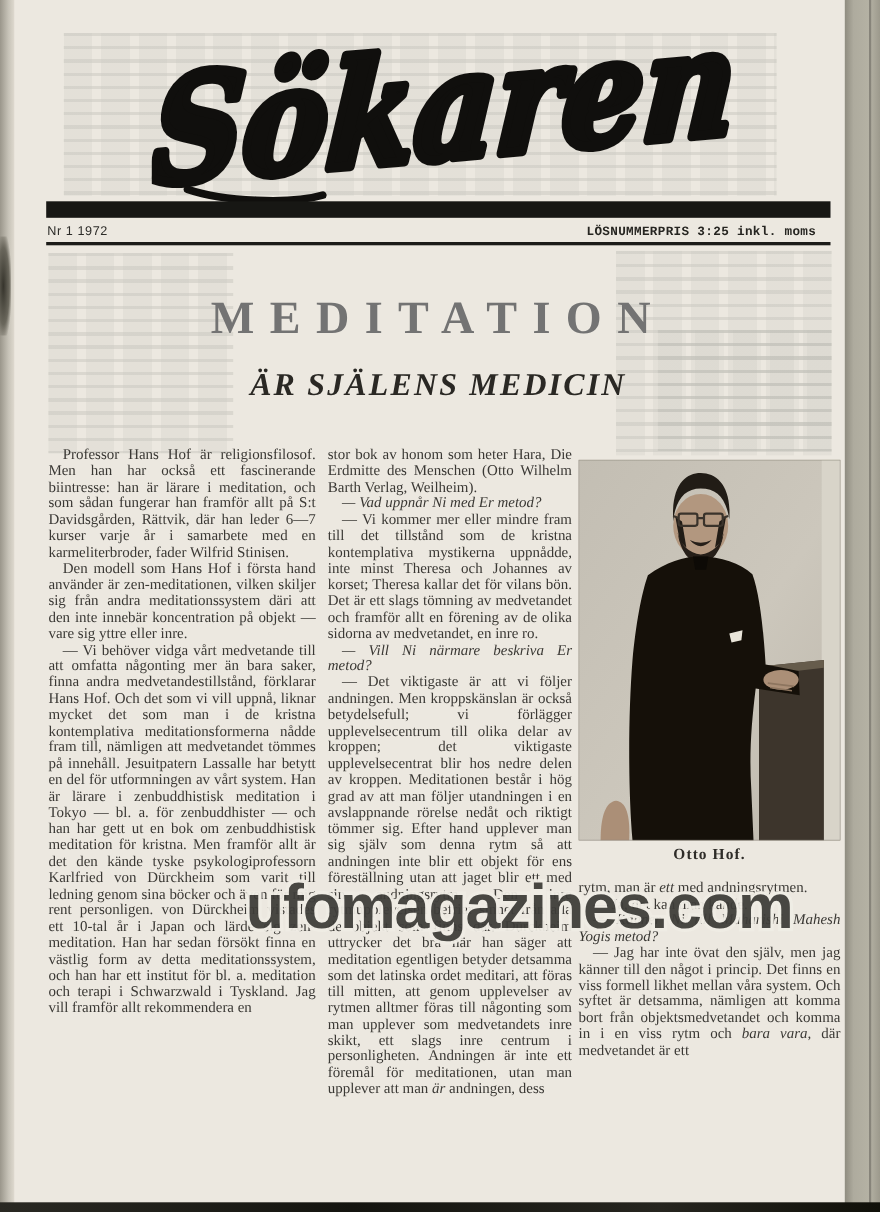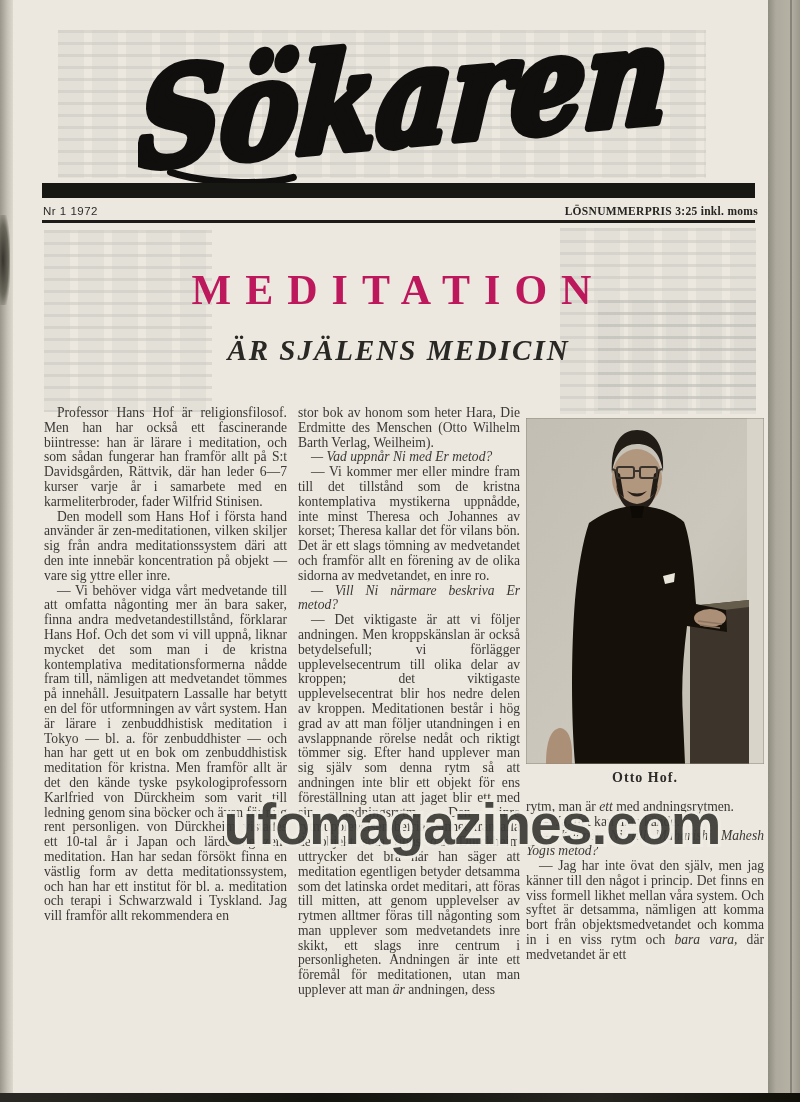--- a/index.html
+++ b/index.html
@@ -45,29 +45,29 @@
   .bleed-right-mid{left:560px;top:228px;width:196px;height:186px;}
   .bleed-far-right{left:598px;top:300px;width:158px;height:110px;opacity:.22;}
   
   .logo-svg{position:absolute;left:138px;top:14px;width:566px;height:172px;z-index:3;}
   .bar{position:absolute;left:42px;top:183px;width:713px;height:15px;background:#171714;z-index:4;}
   .issue{
     position:absolute;left:43px;top:205px;width:200px;z-index:4;
     font-family:"Liberation Sans",sans-serif;font-size:11.5px;color:#2c2b28;letter-spacing:.5px;
   }
   .price{
-    position:absolute;right:42px;top:205px;z-index:4;text-align:left;
-    font-family:Liberation Serif, serif;font-size:11.5px;font-weight:bold;color:#262521;letter-spacing:.3px;
+    position:absolute;right:58px;top:205px;z-index:4;text-align:left;
+    font-family:Liberation Mono, monospace;font-size:11.5px;font-weight:bold;color:#262521;letter-spacing:.3px;
   }
   .rule{position:absolute;left:42px;top:220px;width:713px;height:3px;background:#1c1b18;z-index:4;}
   
   .title{
     position:absolute;left:42px;top:266px;width:713px;margin:0;z-index:3;
     text-align:center;font-family:"Liberation Serif",serif;font-weight:bold;
-    font-size:42px;letter-spacing:14px;color:#be185d;
+    font-size:42px;letter-spacing:14px;color:#737373;
   }
   .subtitle{
     position:absolute;left:42px;top:334px;width:713px;margin:0;z-index:3;
     text-align:center;font-family:"Liberation Serif",serif;font-style:italic;font-weight:bold;
     font-size:29px;letter-spacing:2px;color:#2a2824;
   }
   
   .article{
     position:absolute;left:42px;top:406px;width:722px;z-index:2;
     display:flex;color:#3a3834;justify-content:flex-end;

